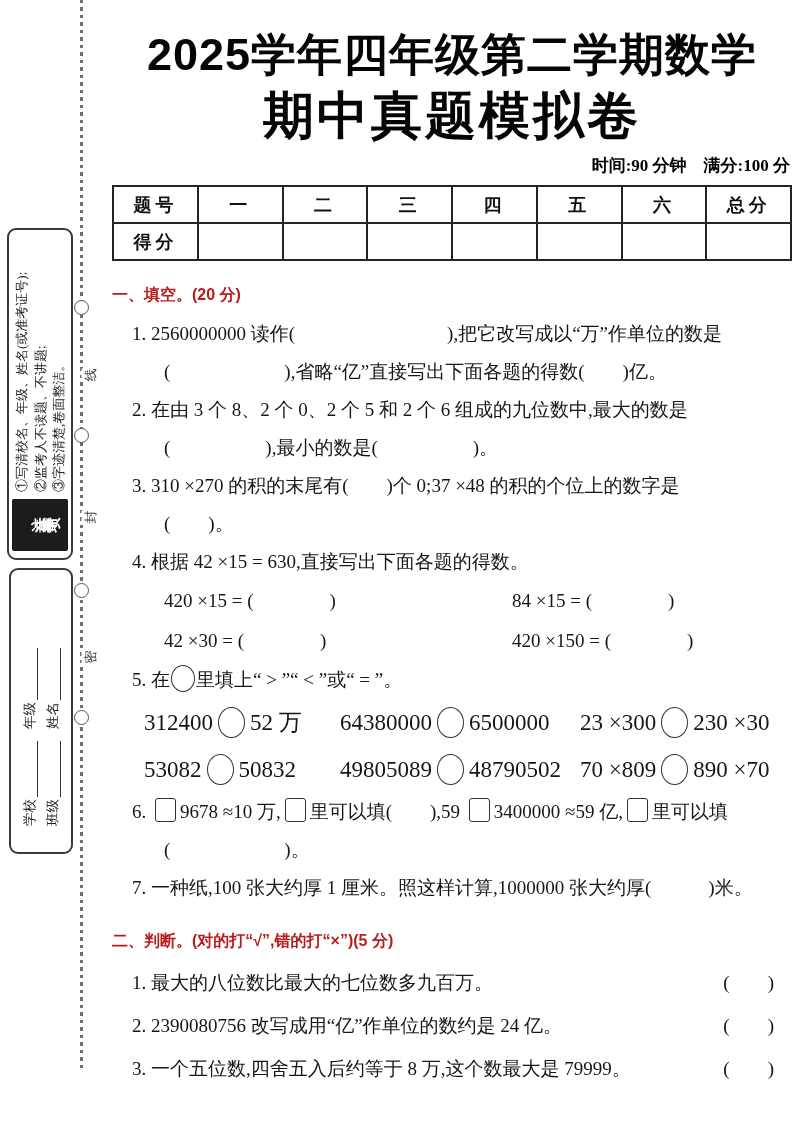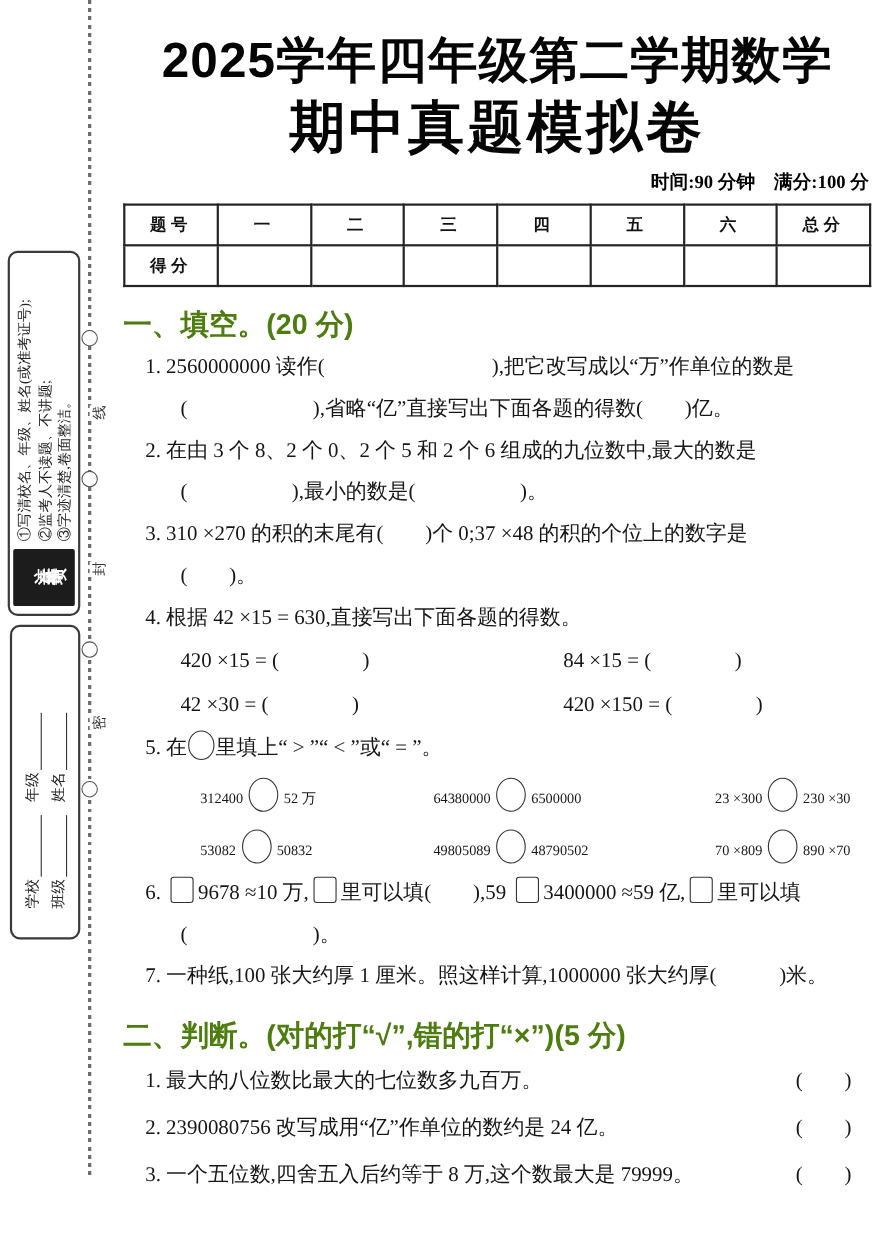--- a/index.html
+++ b/index.html
@@ -58,32 +58,32 @@
     font-weight:700;font-size:45px;letter-spacing:1px;line-height:58px;color:#050505;
   }
   .title2{
     text-align:center;font-family:"Liberation Sans","DejaVu Sans",sans-serif;
     font-weight:700;font-size:51px;letter-spacing:3px;line-height:64px;color:#050505;
   }
   .meta{ text-align:right;font-size:17px;font-weight:700;margin:6px 2px 8px 0;color:#000;}
   table.score{width:100%;border-collapse:collapse;table-layout:fixed;}
   table.score td{
     border:2px solid #242424;height:33px;text-align:center;vertical-align:middle;
-    font-family:"Liberation Sans","DejaVu Sans",sans-serif;font-size:15px;
+    font-family:"Liberation Sans","DejaVu Sans",sans-serif;font-size:18px;
     font-weight:600;letter-spacing:4px;color:#111;
   }
   .sec-heading{
     font-family:"Liberation Sans","DejaVu Sans",sans-serif;font-weight:700;
-    font-size:26px;line-height:40px;margin-top:14px;color:#4d7c0f;
+    font-size:16px;line-height:40px;margin-top:14px;color:#b91c1c;
   }
   .ln{font-size:19px;line-height:38px;white-space:nowrap;}
   .ln.first{margin-left:20px;}
   .ln.cont{margin-left:52px;}
   .q4-grid{display:grid;grid-template-columns:348px 1fr;margin-left:52px;font-size:19px;line-height:40px;}
-  .q5-row{display:grid;grid-template-columns:196px 240px 1fr;margin-left:70px;font-size:13px;height:47px;align-items:center;white-space:nowrap;gap:16px;}
+  .q5-row{display:grid;grid-template-columns:196px 240px 1fr;margin-left:32px;font-size:23px;height:47px;align-items:center;white-space:nowrap;}
   .cmp-circle{display:inline-block;width:25px;height:29px;border:1.6px solid #333;border-radius:50%;vertical-align:-8px;margin:0 5px;}
   .hdr-circle{display:inline-block;width:22px;height:25px;border:1.6px solid #333;border-radius:50%;vertical-align:-6px;margin:0 1px;}
   .sq{display:inline-block;width:19px;height:22px;border:1.6px solid #333;border-radius:3px;vertical-align:-4px;margin:0 4px;}
   .judge-row{display:flex;justify-content:space-between;font-size:19px;line-height:43px;margin-left:20px;}
   .judge-bracket{margin-right:18px;}
 </style>
 </head>
 <body>
 
 <div class="seal-line"></div>

